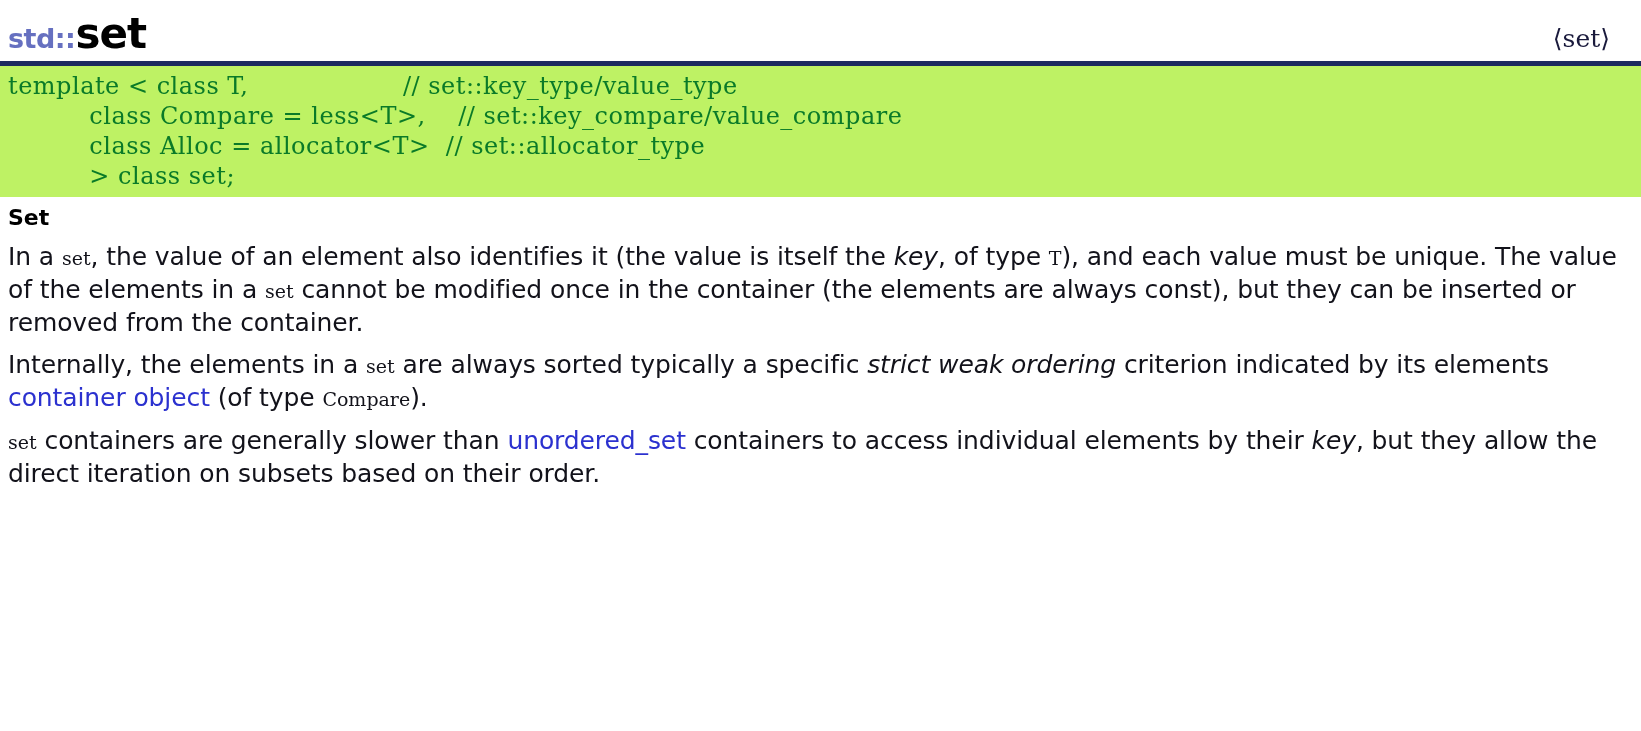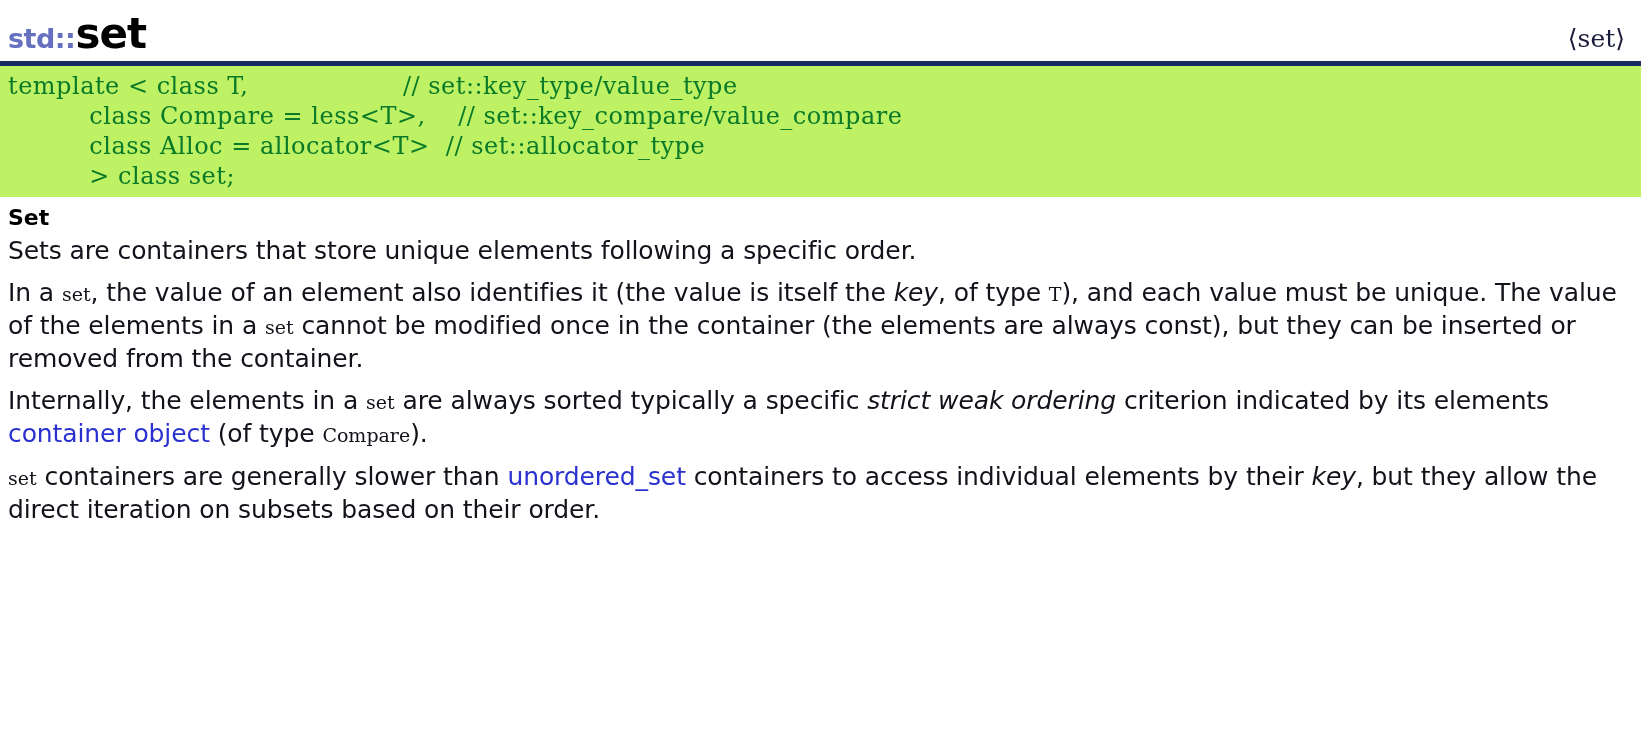--- a/index.html
+++ b/index.html
@@ -53,21 +53,21 @@
   }
   .title .name {
     font-size: 42px;
     font-weight: bold;
     color: #000000;
     letter-spacing: -1px;
     vertical-align: baseline;
   }
   .header-include {
     position: absolute;
-    right: 8px;
+    right: 23px;
     bottom: 4px;
     font-family: "DejaVu Serif", serif;
     font-size: 25px;
     line-height: 30px;
     color: #1a1a3c;
     white-space: nowrap;
   }
 
   
   .hrule {
@@ -145,21 +145,20 @@
     <pre>template &lt; class T,                   // set::key_type/value_type
           class Compare = less&lt;T&gt;,    // set::key_compare/value_compare
           class Alloc = allocator&lt;T&gt;  // set::allocator_type
           &gt; class set;</pre>
   </div>
 
   <div class="body">
 
     <h3 class="section">Set</h3>
 
-    <p class="para first">Sets are containers that store unique elements following a specific order.</p>
 
     <p class="para"><span>In a </span><code class="inl">set</code><span>, the value of an element also identifies it (the value is itself the </span><em class="it">key</em><span>, of type </span><code class="inl">T</code><span>), and each value must be unique. The value of the elements in a </span><code class="inl">set</code><span> cannot be modified once in the container (the elements are always const), but they can be inserted or removed from the container.</span></p>
 
     <p class="para"><span>Internally, the elements in a </span><code class="inl">set</code><span> are always sorted typically a specific </span><em class="it">strict weak ordering</em><span> criterion indicated by its elements </span><a class="link" href="#">container object</a><span> (of type </span><code class="inl">Compare</code><span>).</span></p>
 
     <p class="para"><code class="inl">set</code><span> containers are generally slower than </span><a class="link" href="#">unordered_set</a><span> containers to access individual elements by their </span><em class="it">key</em><span>, but they allow the direct iteration on subsets based on their order.</span></p>
 
 
   </div>
 </div>

